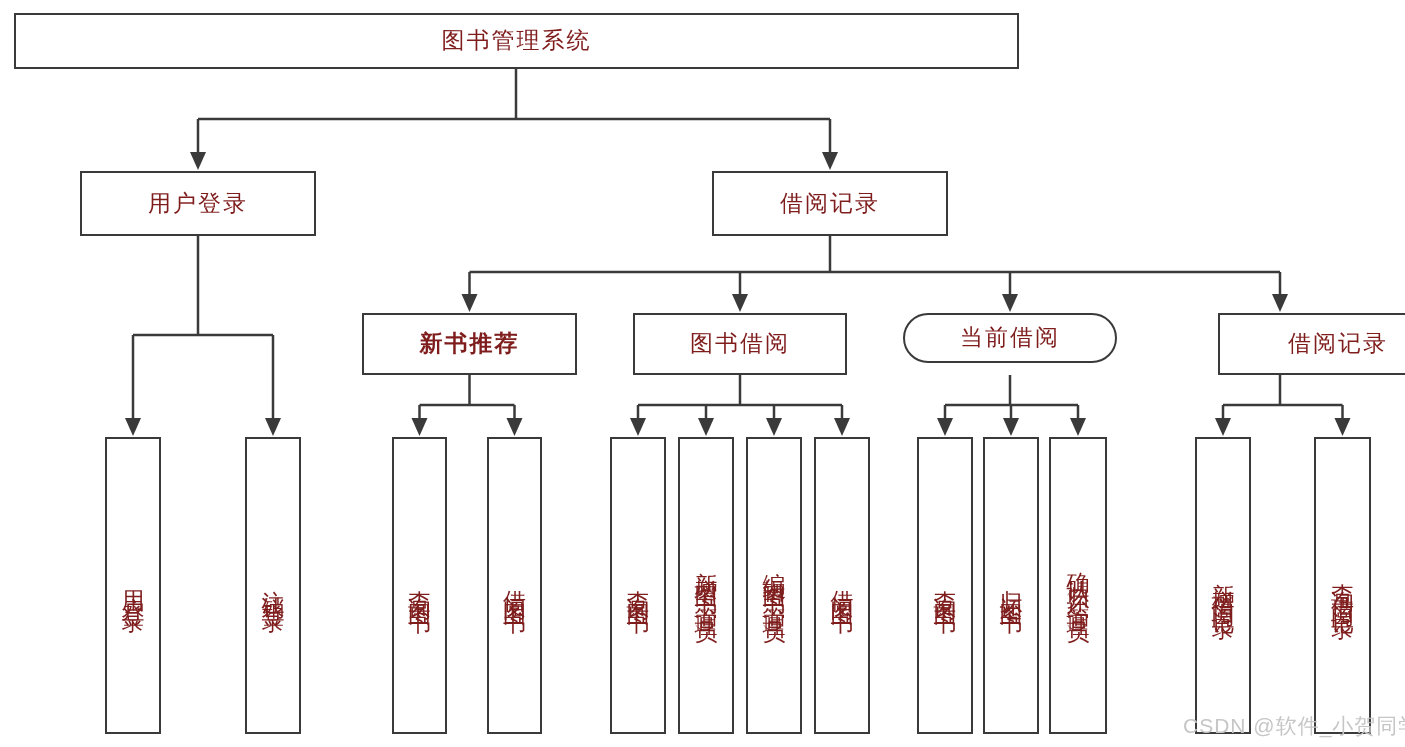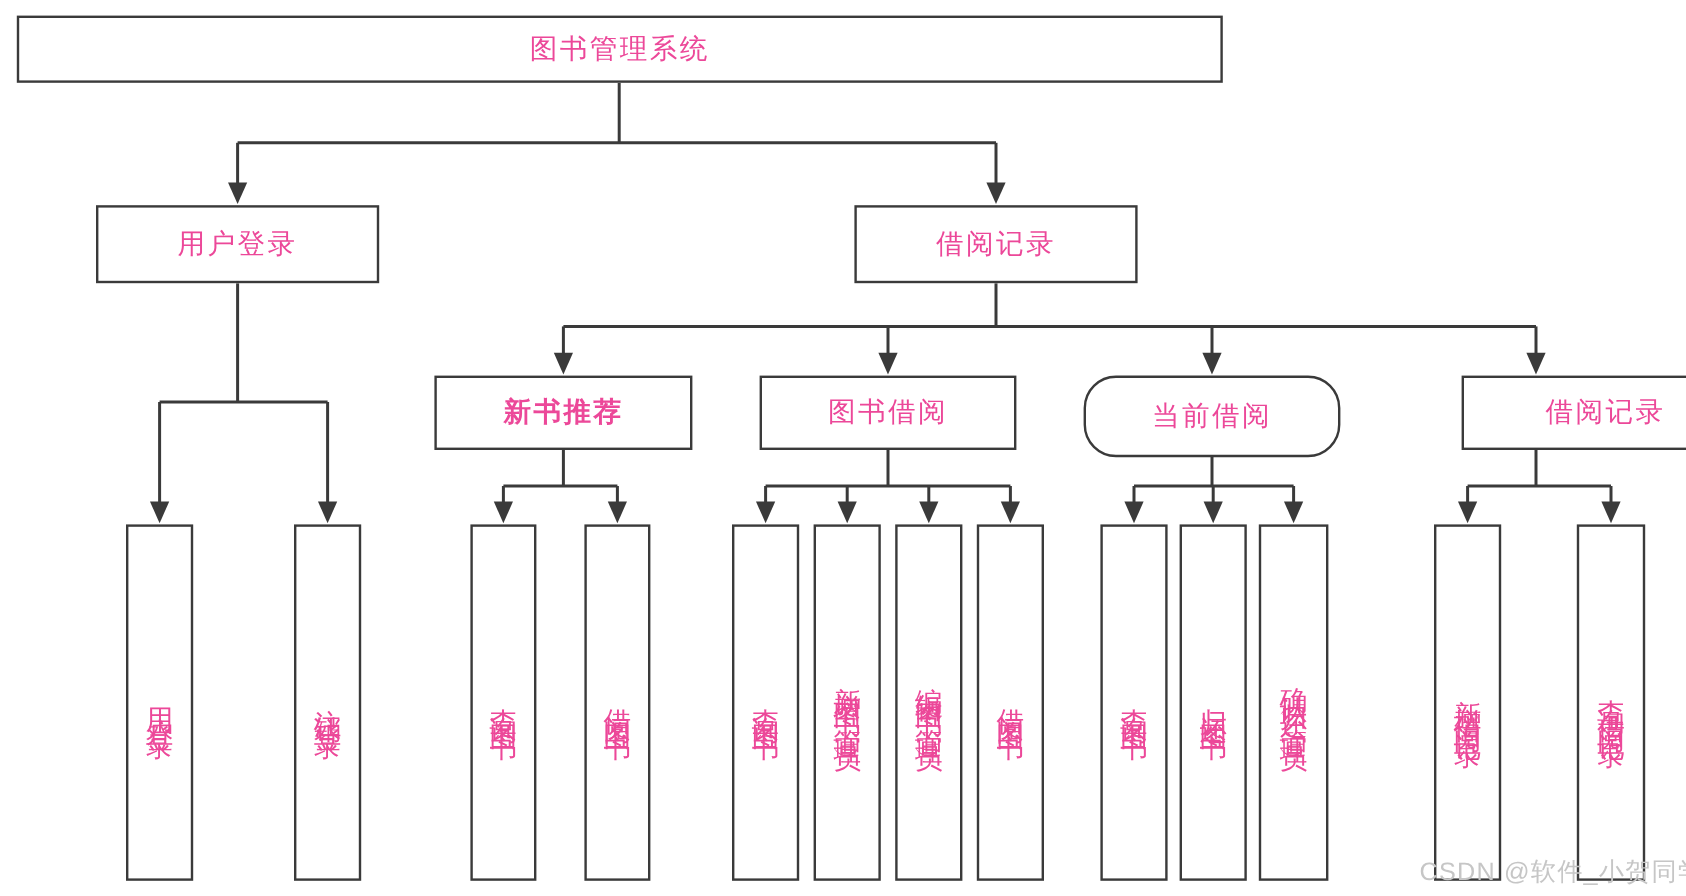--- a/index.html
+++ b/index.html
@@ -22,21 +22,21 @@
     box-sizing: border-box;
     background: #ffffff;
     border: 2px solid #3a3a3a;
     display: flex;
     align-items: center;
     justify-content: center;
     z-index: 2;
   }
   .node .lbl {
     font-size: 23px;
-    color: #ec4899;
+    color: #7f1d1d;
     letter-spacing: 2px;
     white-space: nowrap;
     line-height: 1.2;
   }
   .node.v .lbl {
     writing-mode: vertical-rl;
     text-orientation: mixed;
     letter-spacing: 7px;
     line-height: 1;
     white-space: normal;
@@ -122,21 +122,21 @@
   <div class="node h" style="left:712px; top:171px; width:236px; height:65px;">
     <span class="lbl">借阅记录</span>
   </div>
 
   <div class="node h" style="left:362px; top:313px; width:215px; height:62px;font-weight:bold;">
     <span class="lbl">新书推荐</span>
   </div>
   <div class="node h" style="left:633px; top:313px; width:214px; height:62px;text-align:right;">
     <span class="lbl">图书借阅</span>
   </div>
-  <div class="node h" style="left:903px; top:313px; width:214px; height:68px;border-radius:27px;">
+  <div class="node h" style="left:903px; top:313px; width:214px; height:50px;border-radius:27px;">
     <span class="lbl">当前借阅</span>
   </div>
   <div class="node h" style="left:1218px; top:313px; width:240px; height:62px;">
     <span class="lbl">借阅记录</span>
   </div>
 
   <div class="node v" style="left:105px; top:437px; width:56px; height:297px;">
     <span class="lbl">用户登录</span>
   </div>
   <div class="node v" style="left:245px; top:437px; width:56px; height:297px;">

